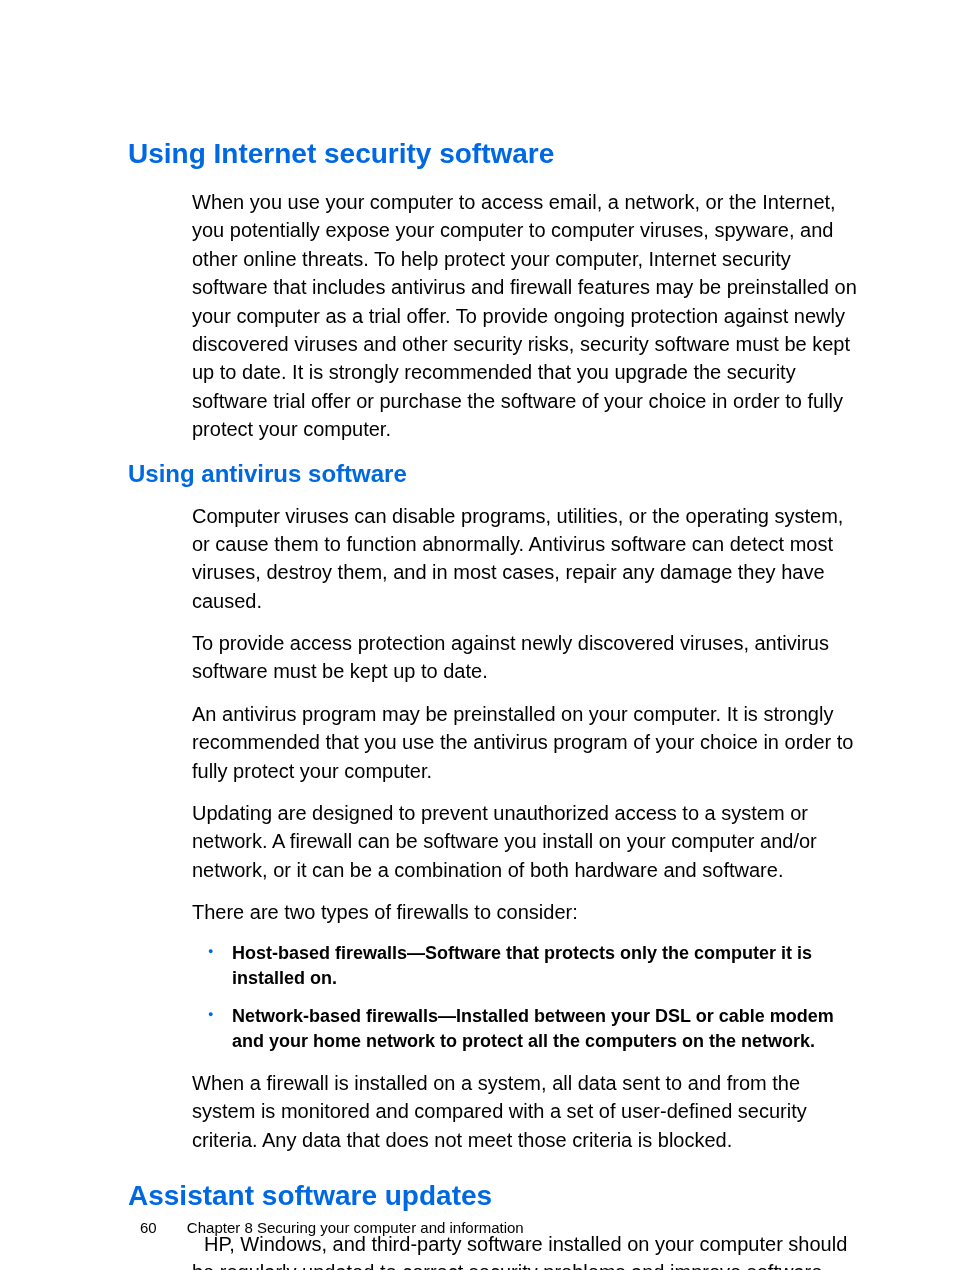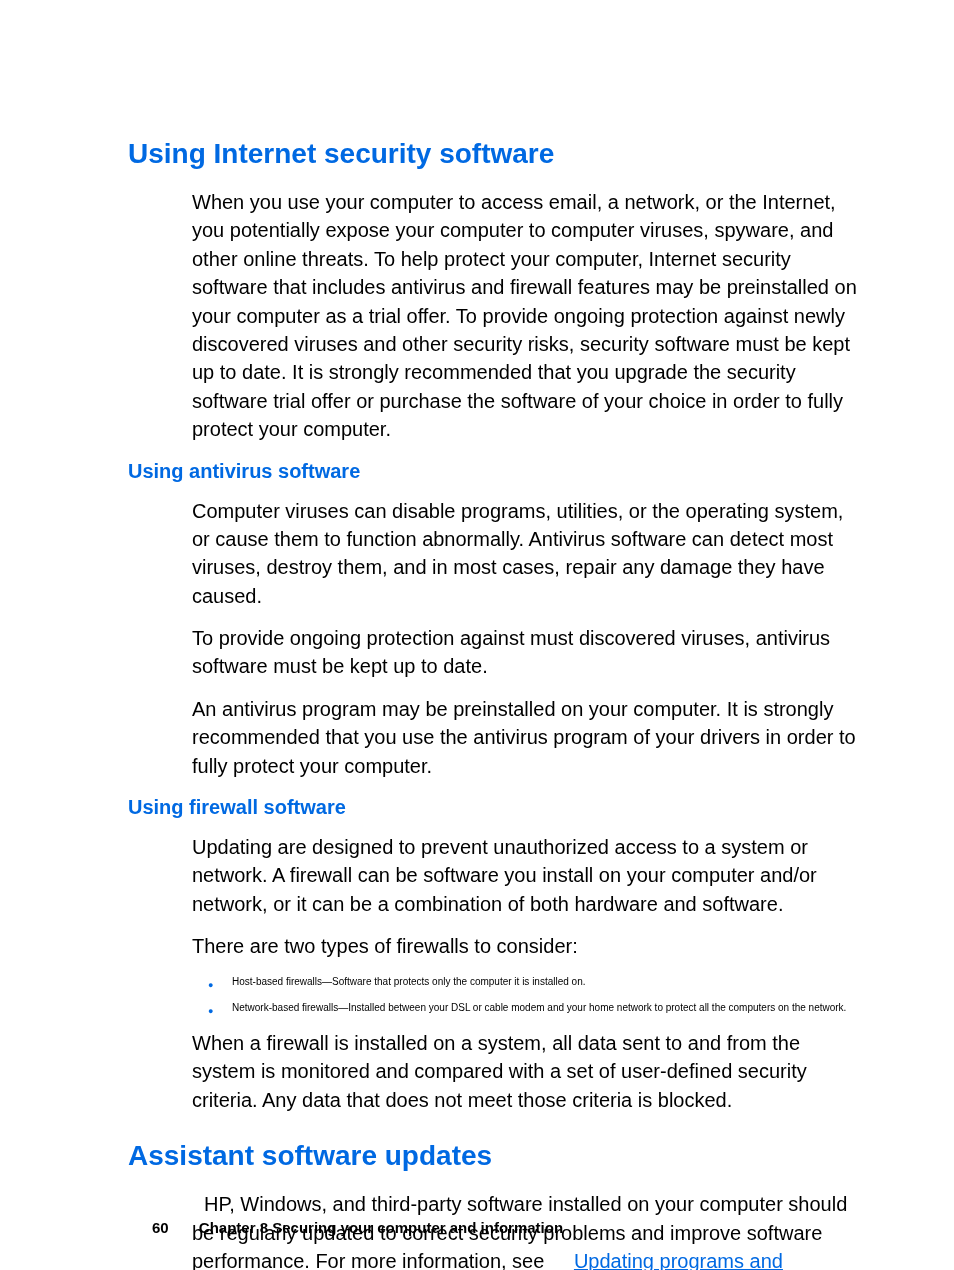--- a/index.html
+++ b/index.html
@@ -22,21 +22,21 @@
       position: relative;
     }
     h1 {
       color: #0069e2;
       font-size: 28px;
       font-weight: bold;
       margin-bottom: 18px;
     }
     h2 {
       color: #0069e2;
-      font-size: 20px;
+      font-size: 24px;
       font-weight: bold;
       margin-top: 16px;
       margin-bottom: 14px;
     }
     .body-indent {
       margin-left: 64px;
     }
     p {
       font-size: 20px;
       line-height: 1.42;
@@ -44,23 +44,24 @@
       color: #000;
     }
     ul {
       list-style: none;
       margin-left: 0;
       margin-bottom: 14px;
     }
     ul li {
       position: relative;
       padding-left: 40px;
-      font-size: 10px;
+      font-size: 18px;
       line-height: 1.42;
       margin-bottom: 10px;
+      font-weight: bold;
     }
     ul li::before {
       content: "●";
       color: #0069e2;
       position: absolute;
       left: 16px;
       font-size: 9px;
       top: 4px;
     }
     .mono {
@@ -69,46 +70,44 @@
     .bold {
       font-weight: bold;
     }
     a.link {
       color: #0069e2;
       text-decoration: underline;
     }
     .footer {
       position: absolute;
       bottom: 58px;
-      left: 92px;
+      left: 80px;
       font-size: 15px;
-      font-weight: bold;
     }
     .footer .pageno {
       margin-right: 14px;
     }
   </style>
 </head>
 <body>
 
 <div class="page">
 
   <h1>Using Internet security software</h1>
   <div class="body-indent">
     <p>When you use your computer to access email, a network, or the Internet, you potentially expose your computer to computer viruses, spyware, and other online threats. To help protect your computer, Internet security software that includes antivirus and firewall features may be preinstalled on your computer as a trial offer. To provide ongoing protection against newly discovered viruses and other security risks, security software must be kept up to date. It is strongly recommended that you upgrade the security software trial offer or purchase the software of your choice in order to fully protect your computer.</p>
   </div>
 
   <h2>Using antivirus software</h2>
   <div class="body-indent">
     <p>Computer viruses can disable programs, utilities, or the operating system, or cause them to function abnormally. Antivirus software can detect most viruses, destroy them, and in most cases, repair any damage they have caused.</p>
-    <p>To provide ongoing protection against must discovered viruses, antivirus software must be kept up to date.</p>
-    <p>An antivirus program may be preinstalled on your computer. It is strongly recommended that you use the antivirus program of your drivers in order to fully protect your computer.</p>
+    <p>To provide access protection against newly discovered viruses, antivirus software must be kept up to date.</p>
+    <p>An antivirus program may be preinstalled on your computer. It is strongly recommended that you use the antivirus program of your choice in order to fully protect your computer.</p>
   </div>
 
-  <h2>Using firewall software</h2>
   <div class="body-indent">
     <p>Updating are designed to prevent unauthorized access to a system or network. A firewall can be software you install on your computer and/or network, or it can be a combination of both hardware and software.</p>
     <p>There are two types of firewalls to consider:</p>
     <ul>
       <li>Host-based firewalls—Software that protects only the computer it is installed on.</li>
       <li>Network-based firewalls—Installed between your DSL or cable modem and your home network to protect all the computers on the network.</li>
     </ul>
     <p>When a firewall is installed on a system, all data sent to and from the system is monitored and compared with a set of user-defined security criteria. Any data that does not meet those criteria is blocked.</p>
   </div>
 

